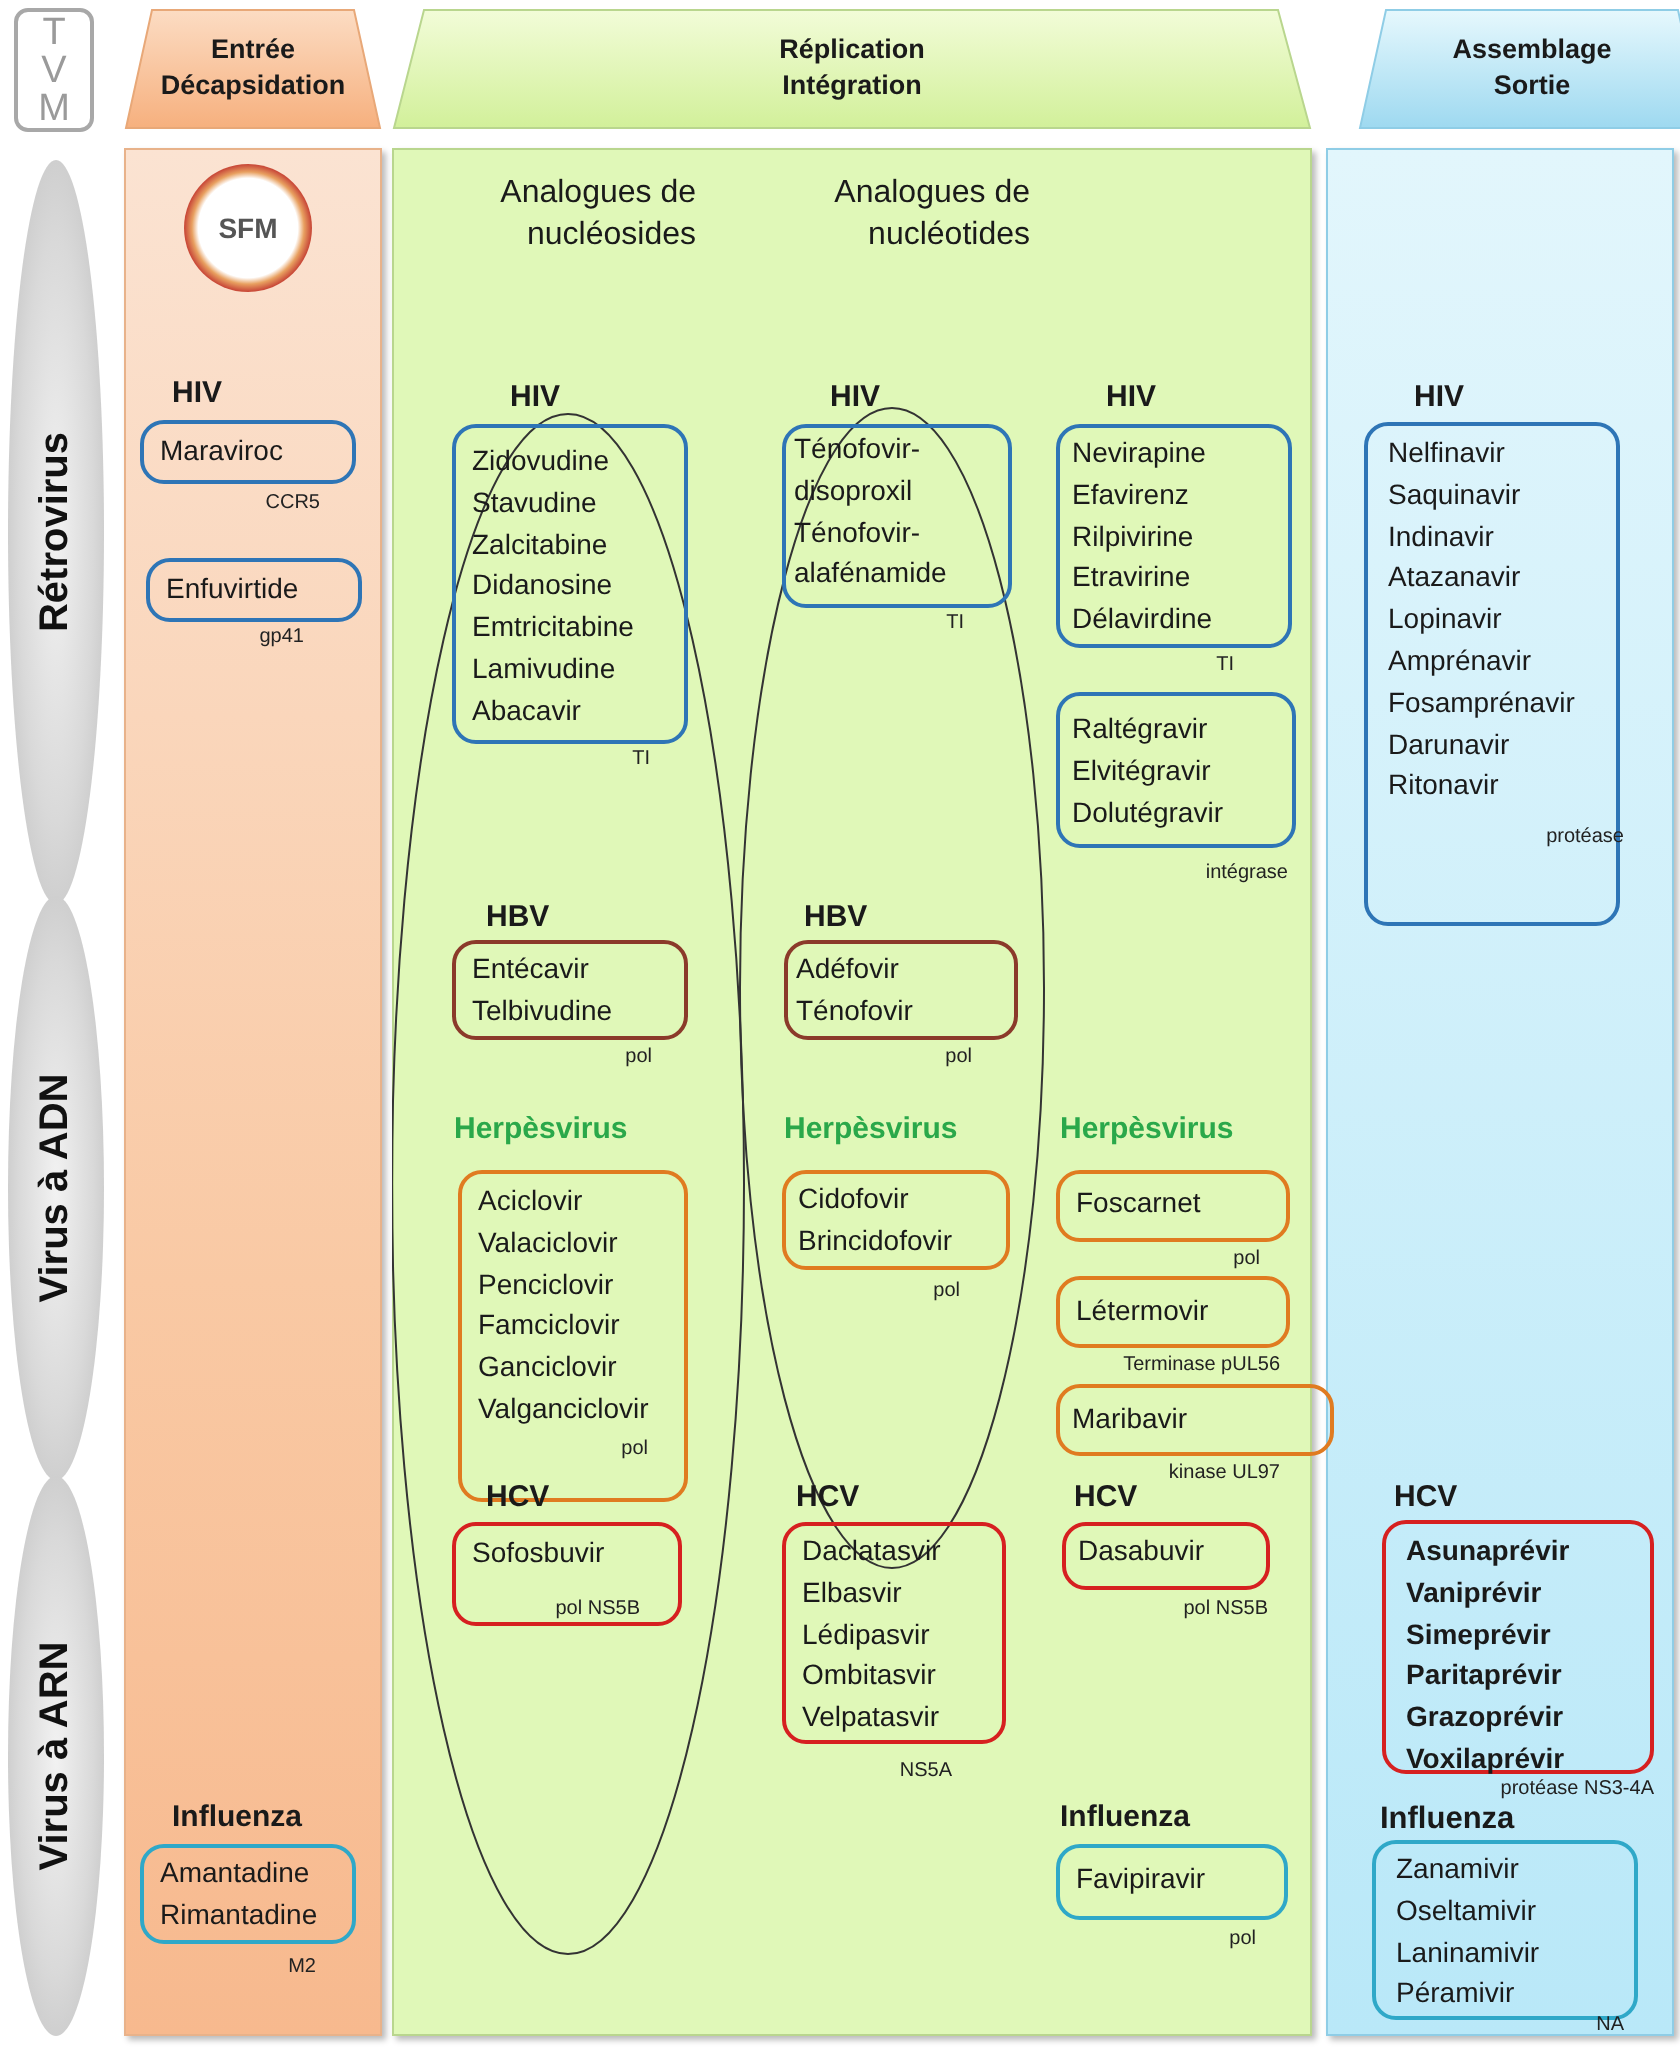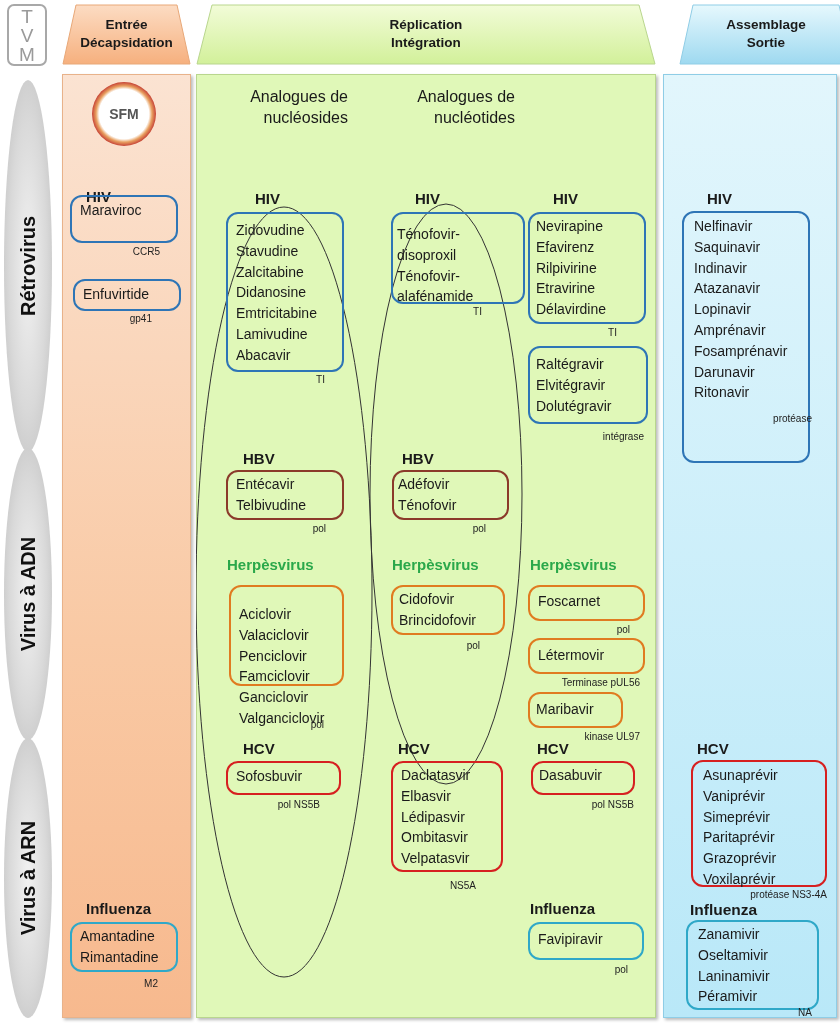--- a/index.html
+++ b/index.html
@@ -105,21 +105,21 @@
   <ellipse cx="88" cy="518" rx="88" ry="385" fill="none" stroke="#333" stroke-width="1"></ellipse>
   <ellipse cx="250" cy="420" rx="76" ry="290" fill="none" stroke="#333" stroke-width="1"></ellipse>
 </svg>
 
 <div class="abs col-title" style="left:218px;top:86px;width:130px;white-space:pre-line;">Analogues de
 nucléosides</div>
 <div class="abs col-title" style="left:385px;top:86px;width:130px;white-space:pre-line;">Analogues de
 nucléotides</div>
 
 <div class="abs virus" style="left:86px;top:188px;">HIV</div>
-<div class="abs drug-box b-blue" style="left:70px;top:195px;width:108px;height:48px;">
+<div class="abs drug-box b-blue" style="left:70px;top:210px;width:108px;height:32px;">
   <span class="d-item">Maraviroc</span>
 </div>
 <div class="abs target" style="left:100px;top:246px;width:60px;">CCR5</div>
 <div class="abs drug-box b-blue" style="left:73px;top:279px;width:108px;height:32px;">
   <span class="d-item">Enfuvirtide</span>
 </div>
 <div class="abs target" style="left:100px;top:313px;width:52px;">gp41</div>
 
 <div class="abs virus" style="left:86px;top:900px;">Influenza</div>
 <div class="abs drug-box b-cyan" style="left:70px;top:922px;width:108px;height:50px;padding-top:2px;">
@@ -141,38 +141,38 @@
 <div class="abs target" style="left:300px;top:374px;width:25px;">TI</div>
 
 <div class="abs virus" style="left:243px;top:450px;">HBV</div>
 <div class="abs drug-box b-brown" style="left:226px;top:470px;width:118px;height:50px;padding-top:2px;">
   <span class="d-item">Entécavir</span>
   <span class="d-item">Telbivudine</span>
 </div>
 <div class="abs target" style="left:290px;top:523px;width:36px;">pol</div>
 
 <div class="abs virus herpes" style="left:227px;top:556px;">Herpèsvirus</div>
-<div class="abs drug-box b-orange" style="left:229px;top:585px;width:115px;height:101px;padding-top:17px;">
+<div class="abs drug-box b-orange" style="left:229px;top:585px;width:115px;height:166px;padding-top:3px;">
   <span class="d-item">Aciclovir</span>
   <span class="d-item">Valaciclovir</span>
   <span class="d-item">Penciclovir</span>
   <span class="d-item">Famciclovir</span>
   <span class="d-item">Ganciclovir</span>
   <span class="d-item">Valganciclovir</span>
 </div>
 <div class="abs target" style="left:290px;top:719px;width:34px;">pol</div>
 
 <div class="abs virus" style="left:243px;top:740px;">HCV</div>
-<div class="abs drug-box b-red" style="left:226px;top:761px;width:115px;height:34px;">
+<div class="abs drug-box b-red" style="left:226px;top:761px;width:115px;height:52px;">
   <span class="d-item">Sofosbuvir</span>
 </div>
 <div class="abs target" style="left:270px;top:799px;width:50px;">pol NS5B</div>
 
 <div class="abs virus" style="left:415px;top:190px;">HIV</div>
-<div class="abs drug-box b-blue" style="left:391px;top:212px;width:134px;height:92px;padding:10px 4px;">
+<div class="abs drug-box b-blue" style="left:391px;top:212px;width:115px;height:92px;padding:0 4px;">
   <span class="d-item">Ténofovir-</span>
   <span class="d-item">disoproxil</span>
   <span class="d-item">Ténofovir-</span>
   <span class="d-item">alafénamide</span>
 </div>
 <div class="abs target" style="left:462px;top:306px;width:20px;">TI</div>
 
 <div class="abs virus" style="left:402px;top:450px;">HBV</div>
 <div class="abs drug-box b-brown" style="left:392px;top:470px;width:117px;height:50px;padding:2px 4px;">
   <span class="d-item">Adéfovir</span>
@@ -215,21 +215,21 @@
 
 <div class="abs virus herpes" style="left:530px;top:556px;">Herpèsvirus</div>
 <div class="abs drug-box b-orange" style="left:528px;top:585px;width:117px;height:36px;padding:4px 8px;">
   <span class="d-item">Foscarnet</span>
 </div>
 <div class="abs target" style="left:608px;top:624px;width:22px;">pol</div>
 <div class="abs drug-box b-orange" style="left:528px;top:638px;width:117px;height:36px;padding:5px 8px;">
   <span class="d-item">Létermovir</span>
 </div>
 <div class="abs target" style="left:550px;top:677px;width:90px;">Terminase pUL56</div>
-<div class="abs drug-box b-orange" style="left:528px;top:692px;width:95px;height:36px;padding:5px 6px;">
+<div class="abs drug-box b-orange" style="left:528px;top:692px;width:139px;height:36px;padding:5px 6px;">
   <span class="d-item">Maribavir</span>
 </div>
 <div class="abs target" style="left:570px;top:731px;width:70px;">kinase UL97</div>
 
 <div class="abs virus" style="left:537px;top:740px;">HCV</div>
 <div class="abs drug-box b-red" style="left:531px;top:761px;width:104px;height:34px;padding:2px 6px;">
   <span class="d-item">Dasabuvir</span>
 </div>
 <div class="abs target" style="left:584px;top:799px;width:50px;">pol NS5B</div>
 
@@ -247,21 +247,21 @@
   <span class="d-item">Atazanavir</span>
   <span class="d-item">Lopinavir</span>
   <span class="d-item">Amprénavir</span>
   <span class="d-item">Fosamprénavir</span>
   <span class="d-item">Darunavir</span>
   <span class="d-item">Ritonavir</span>
 </div>
 <div class="abs target" style="left:760px;top:413px;width:52px;">protéase</div>
 
 <div class="abs virus" style="left:697px;top:740px;">HCV</div>
-<div class="abs drug-box b-red" style="left:691px;top:760px;width:136px;height:127px;padding:3px 10px;">
+<div class="abs drug-box b-red" style="left:691px;top:760px;width:136px;height:127px;padding:3px 10px;font-weight:bold;">
   <span class="d-item">Asunaprévir</span>
   <span class="d-item">Vaniprévir</span>
   <span class="d-item">Simeprévir</span>
   <span class="d-item">Paritaprévir</span>
   <span class="d-item">Grazoprévir</span>
   <span class="d-item">Voxilaprévir</span>
 </div>
 <div class="abs target" style="left:735px;top:889px;width:92px;">protéase NS3-4A</div>
 
 <div class="abs virus" style="left:690px;top:901px;font-size:15.5px;">Influenza</div>

